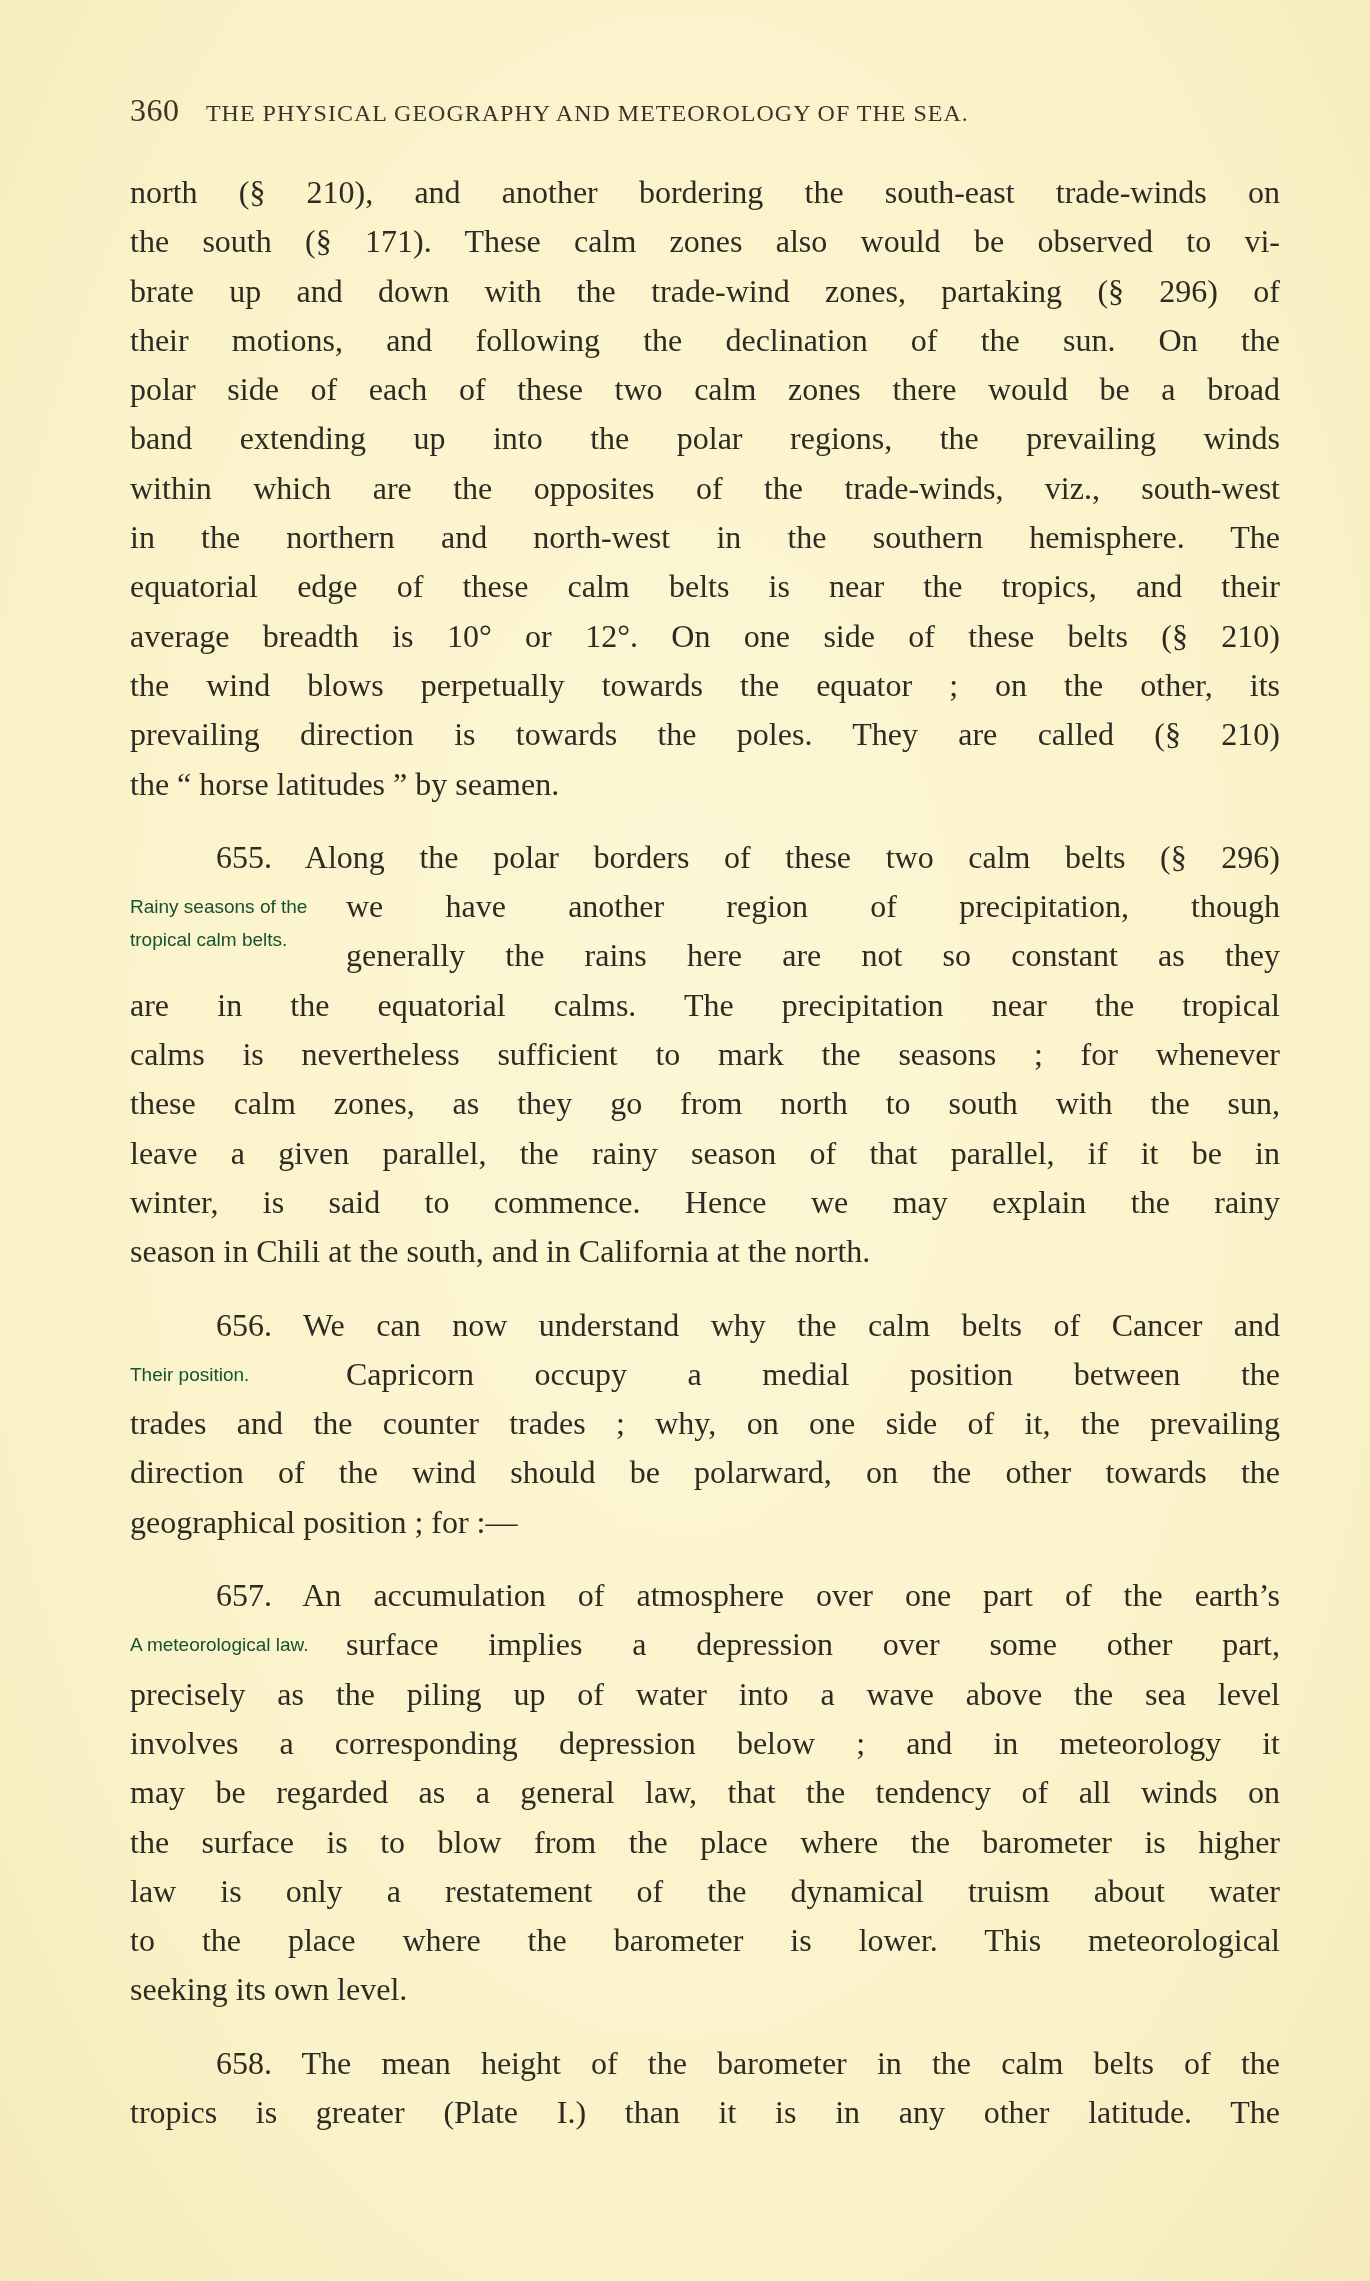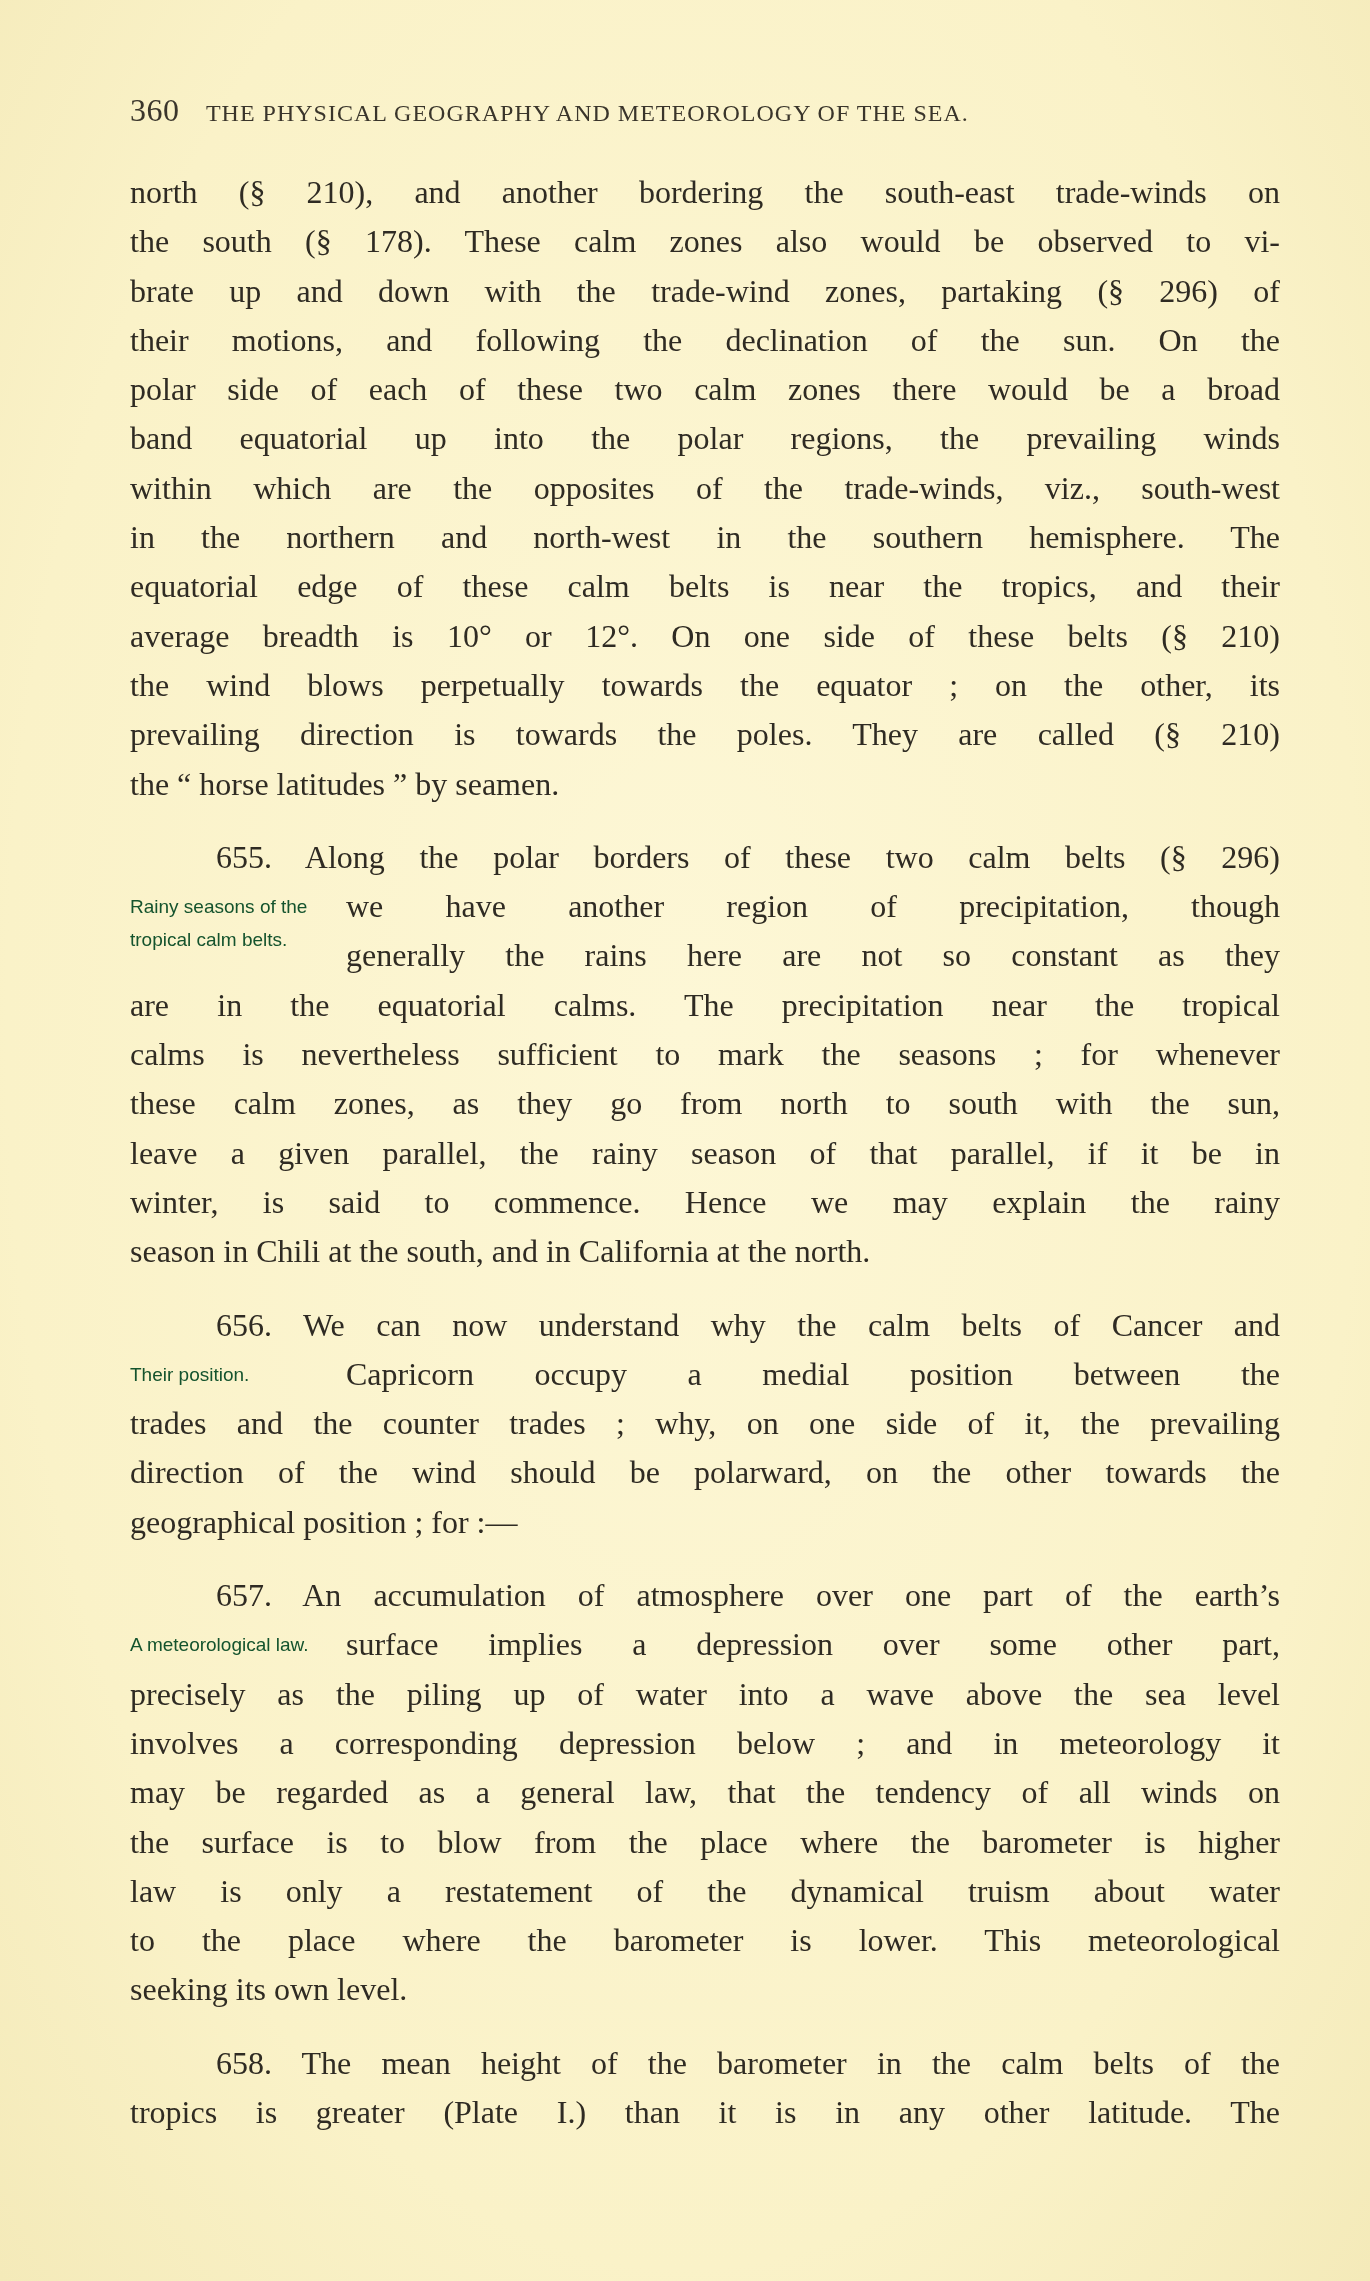--- a/index.html
+++ b/index.html
@@ -38,25 +38,25 @@
 <body>
 
 <div class="page">
   <div class="header">
     <span class="pnum">360</span>
     <span class="running">THE PHYSICAL GEOGRAPHY AND METEOROLOGY OF THE SEA.</span>
   </div>
 
   <div class="body">
     <div class="line">north (§ 210), and another bordering the south-east trade-winds on</div>
-    <div class="line">the south (§ 178).  These calm zones also would be observed to vi-</div>
+    <div class="line">the south (§ 171).  These calm zones also would be observed to vi-</div>
     <div class="line">brate up and down with the trade-wind zones, partaking (§ 296) of</div>
     <div class="line">their motions, and following the declination of the sun.  On the</div>
     <div class="line">polar side of each of these two calm zones there would be a broad</div>
-    <div class="line">band equatorial up into the polar regions, the prevailing winds</div>
+    <div class="line">band extending up into the polar regions, the prevailing winds</div>
     <div class="line">within which are the opposites of the trade-winds, viz., south-west</div>
     <div class="line">in the northern and north-west in the southern hemisphere.  The</div>
     <div class="line">equatorial edge of these calm belts is near the tropics, and their</div>
     <div class="line">average breadth is 10° or 12°.  On one side of these belts (§ 210)</div>
     <div class="line">the wind blows perpetually towards the equator ; on the other, its</div>
     <div class="line">prevailing direction is towards the poles.  They are called (§ 210)</div>
     <div class="line last">the “ horse latitudes ” by seamen.</div>
 
     <div class="line indent">655. Along the polar borders of these two calm belts (§ 296)</div>
     <div class="line with-note">

